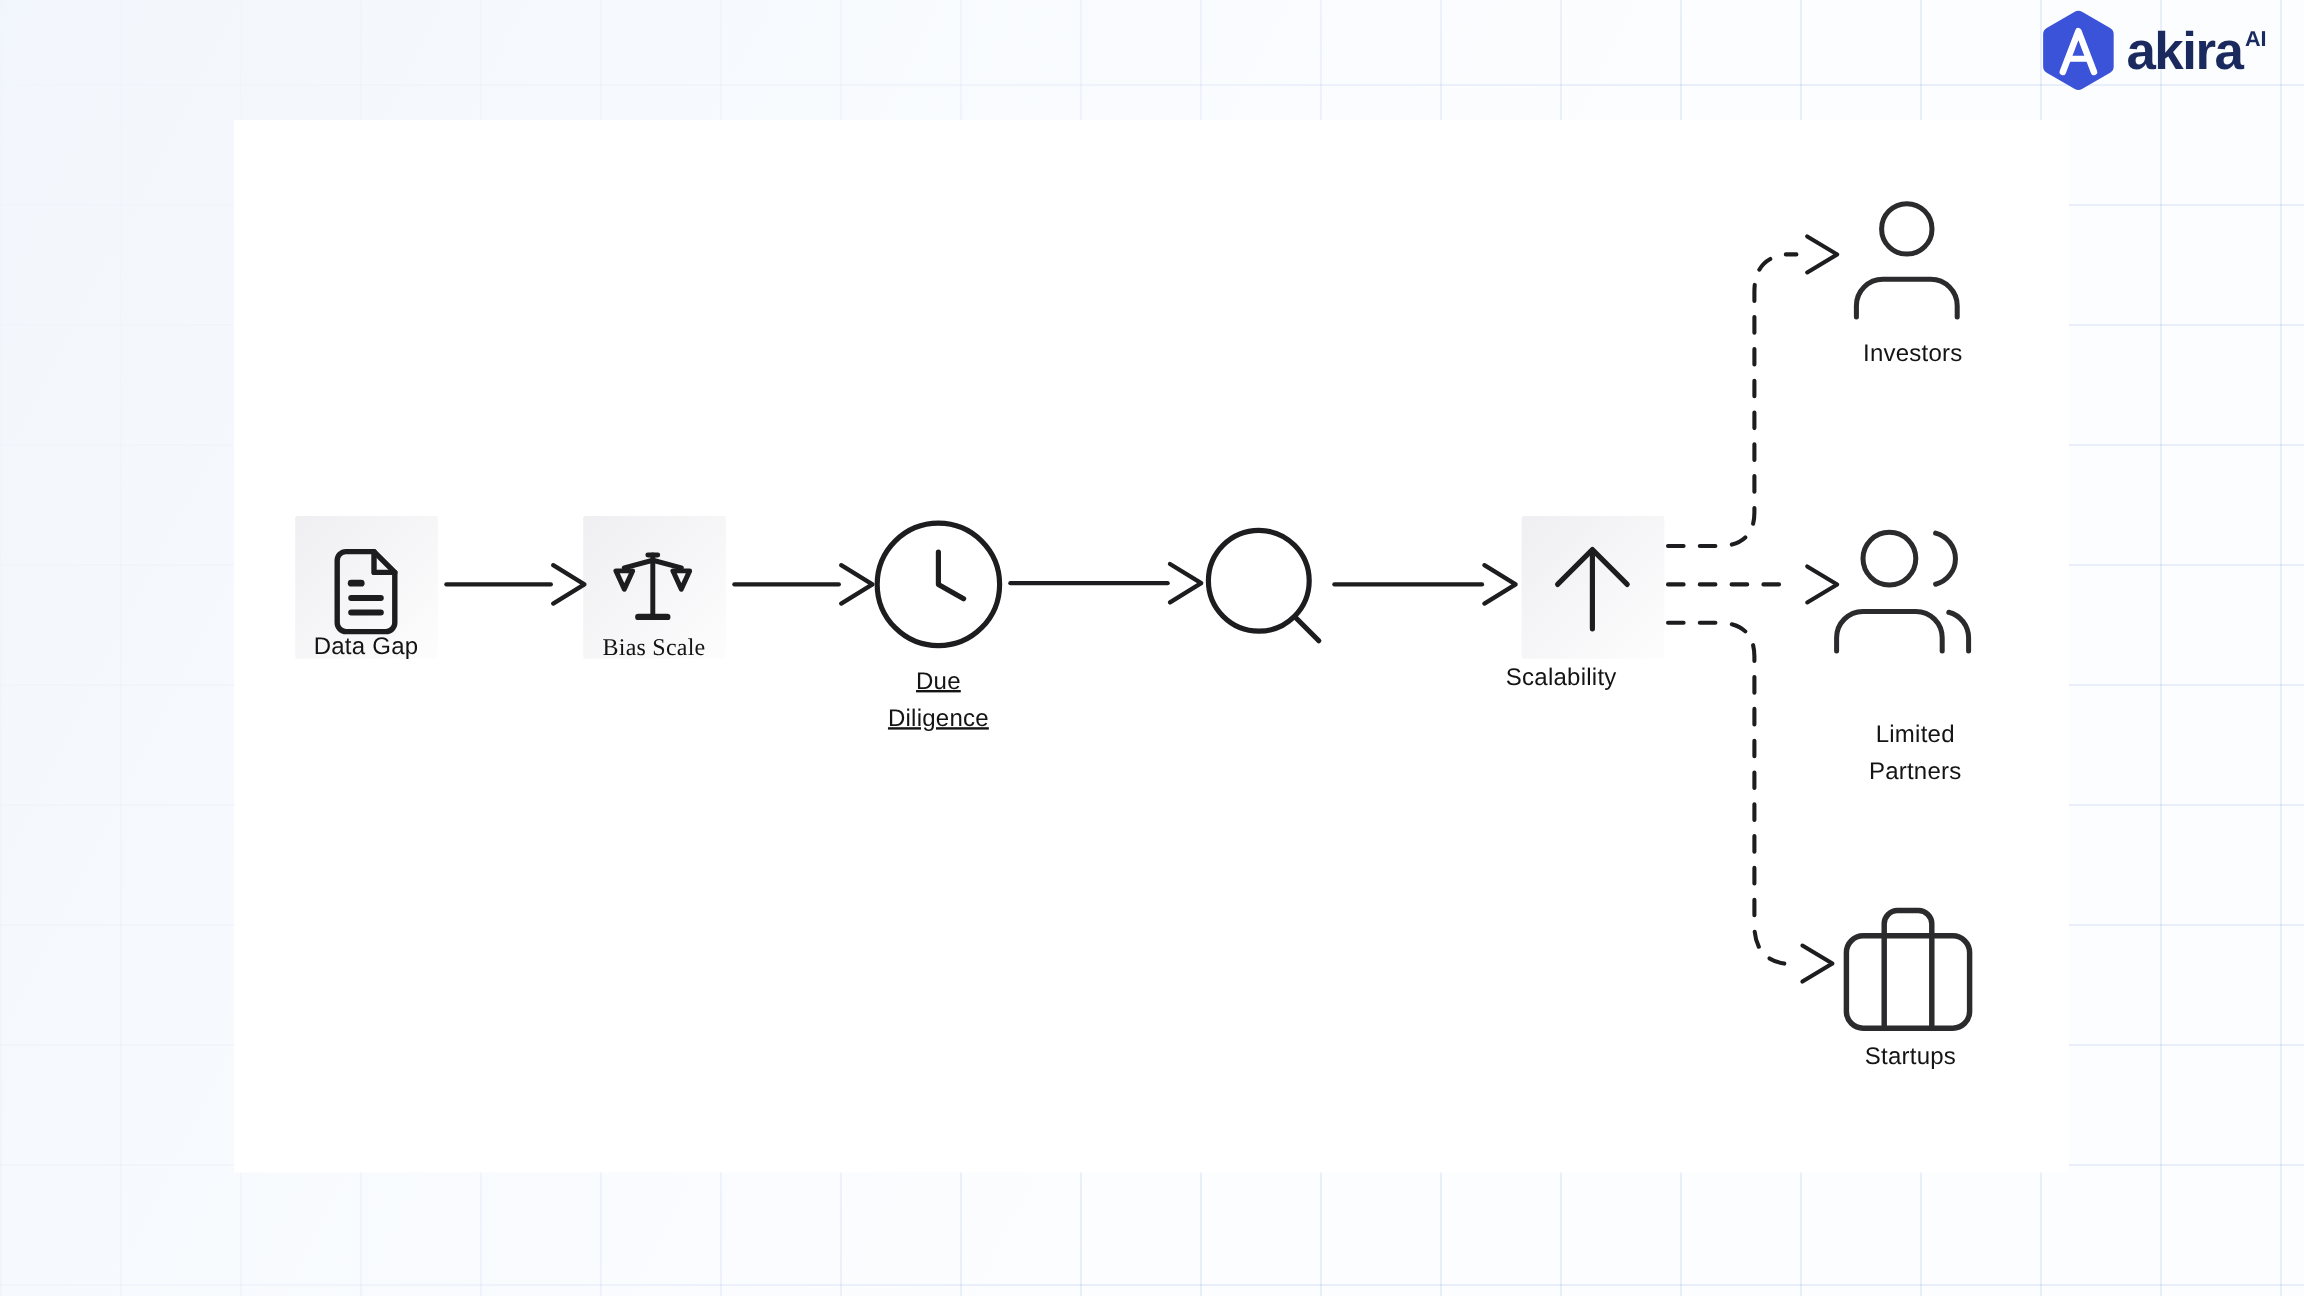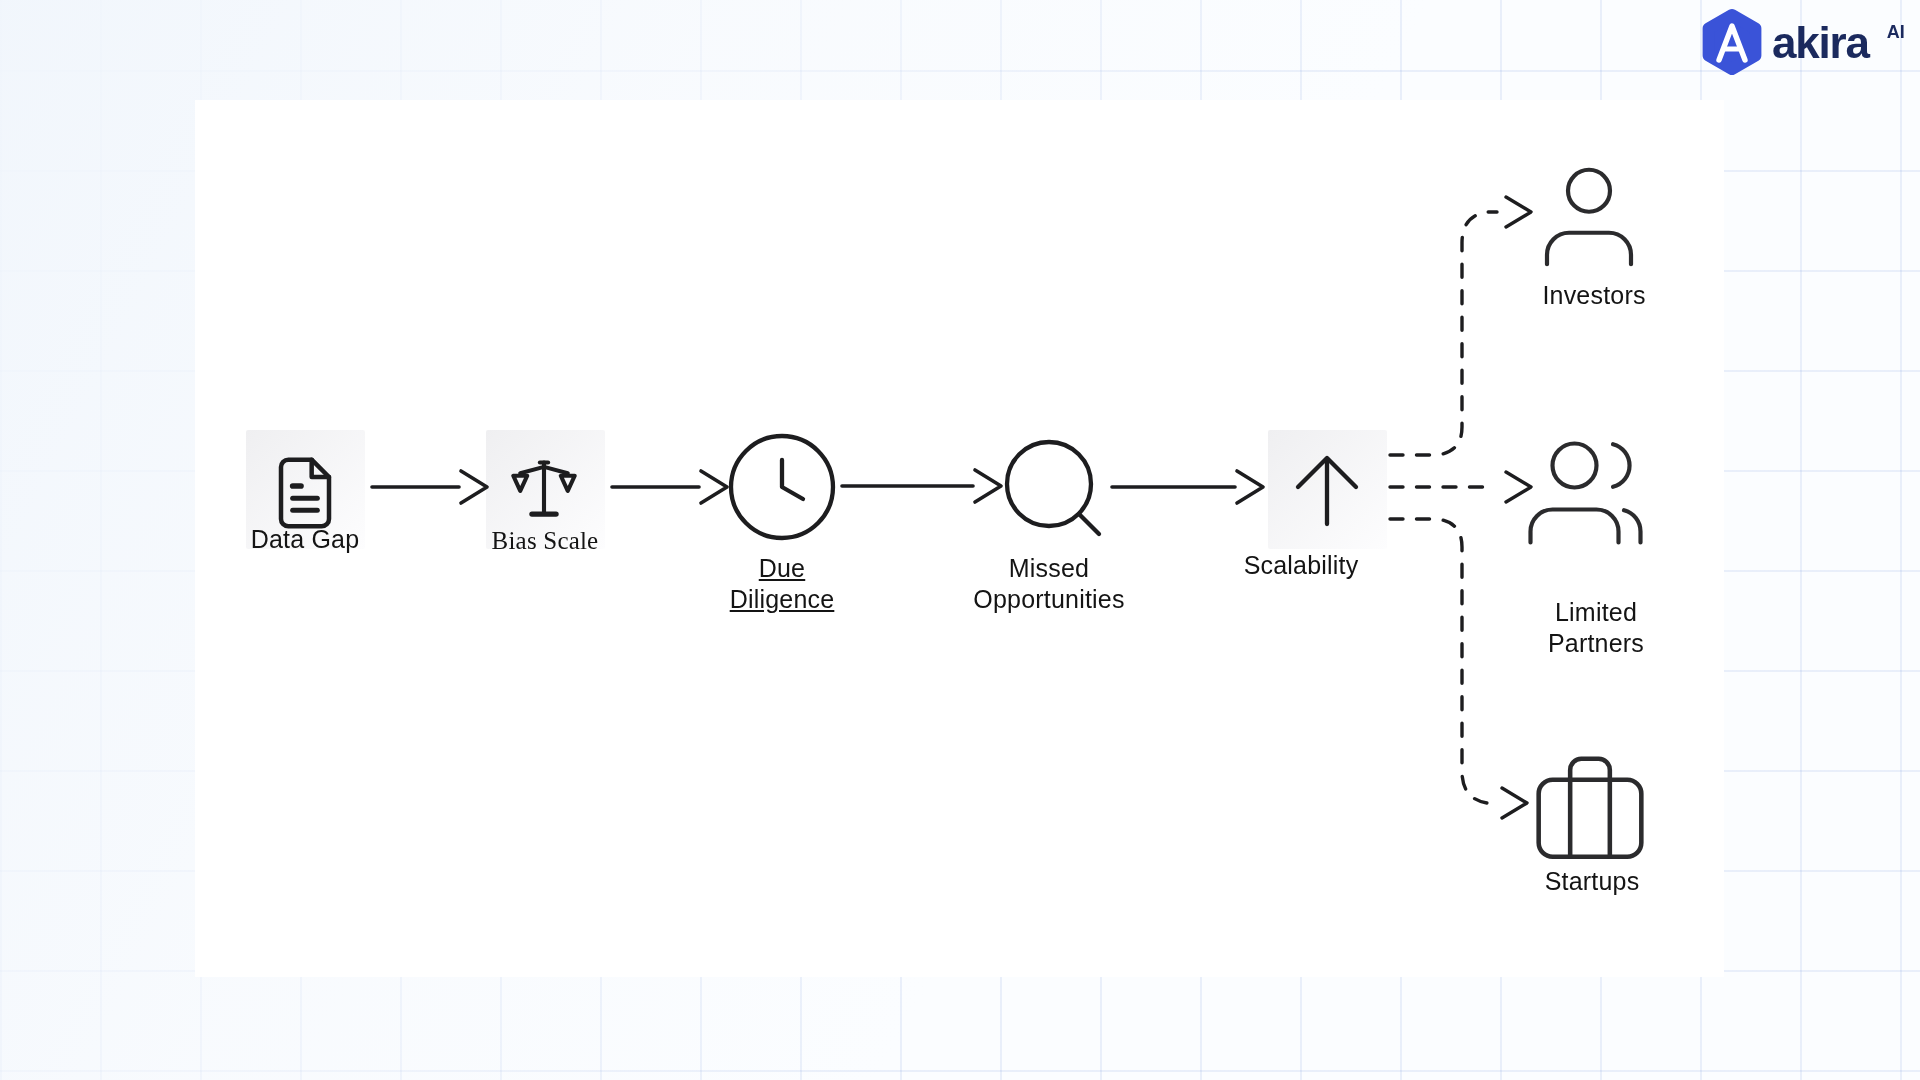--- a/index.html
+++ b/index.html
@@ -25,31 +25,31 @@
   }
   .canvas{
     position:absolute;left:195px;top:100px;width:1529px;height:877px;
     background:#ffffff;z-index:1;
   }
   svg.art{position:absolute;left:0;top:0;z-index:2;}
   .label{
     position:absolute;z-index:3;
     transform:translateX(-50%);
     text-align:center;white-space:pre-line;
-    font-size:25px;line-height:31px;color:#141414;
+    font-size:20px;line-height:31px;color:#141414;
     letter-spacing:0.2px;
   }
   .logo{position:absolute;left:1700px;top:8px;z-index:4;display:flex;align-items:flex-start;}
   .logo-text{
     margin-left:8px;margin-top:6px;
     font-size:44px;line-height:44px;font-weight:bold;
     color:#1b2a5e;letter-spacing:-1.2px;
   }
   .logo-text sup{
-    font-size:18px;letter-spacing:0;position:relative;top:-4px;left:2px;margin-left:16px;
+    font-size:18px;letter-spacing:0;position:relative;top:-4px;left:2px;
   }
 </style>
 </head>
 <body>
 
 <div class="stage">
 
   <div class="bg-grid"></div>
   <div class="bg-glow"></div>
 
@@ -151,22 +151,20 @@
       <path d="M8.6 7V5.3a1.9 1.9 0 0 1 1.9-1.9h3a1.9 1.9 0 0 1 1.9 1.9V7"></path>
       <path d="M8.6 7v13.2"></path>
       <path d="M15.4 7v13.2"></path>
     </svg>
   </svg>
 
   <div class="label" style="left:305px;top:524px;">Data Gap</div>
   <div class="label" style="left:545px;top:525px;font-family:Liberation Serif, serif;">Bias Scale</div>
   <div class="label" style="left:782px;top:553px;text-decoration:underline;">Due
 Diligence</div>
-  <div class="label" style="left:1049px;top:553px;">Missed
-Opportunities</div>
   <div class="label" style="left:1301px;top:550px;">Scalability</div>
   <div class="label" style="left:1594px;top:280px;">Investors</div>
   <div class="label" style="left:1596px;top:553px;margin-top:44px;">Limited
 Partners</div>
   <div class="label" style="left:1592px;top:866px;">Startups</div>
 
   <div class="logo">
     <svg width="64" height="68" viewBox="0 0 64 68">
       <polygon points="32,7 55.4,20.5 55.4,47.5 32,61 8.6,47.5 8.6,20.5" fill="#3a53d8" stroke="#3a53d8" stroke-width="12" stroke-linejoin="round"></polygon>
       <path d="M19 52 L32 18 L45 52" fill="none" stroke="#ffffff" stroke-width="5.4" stroke-linecap="round" stroke-linejoin="round"></path>

